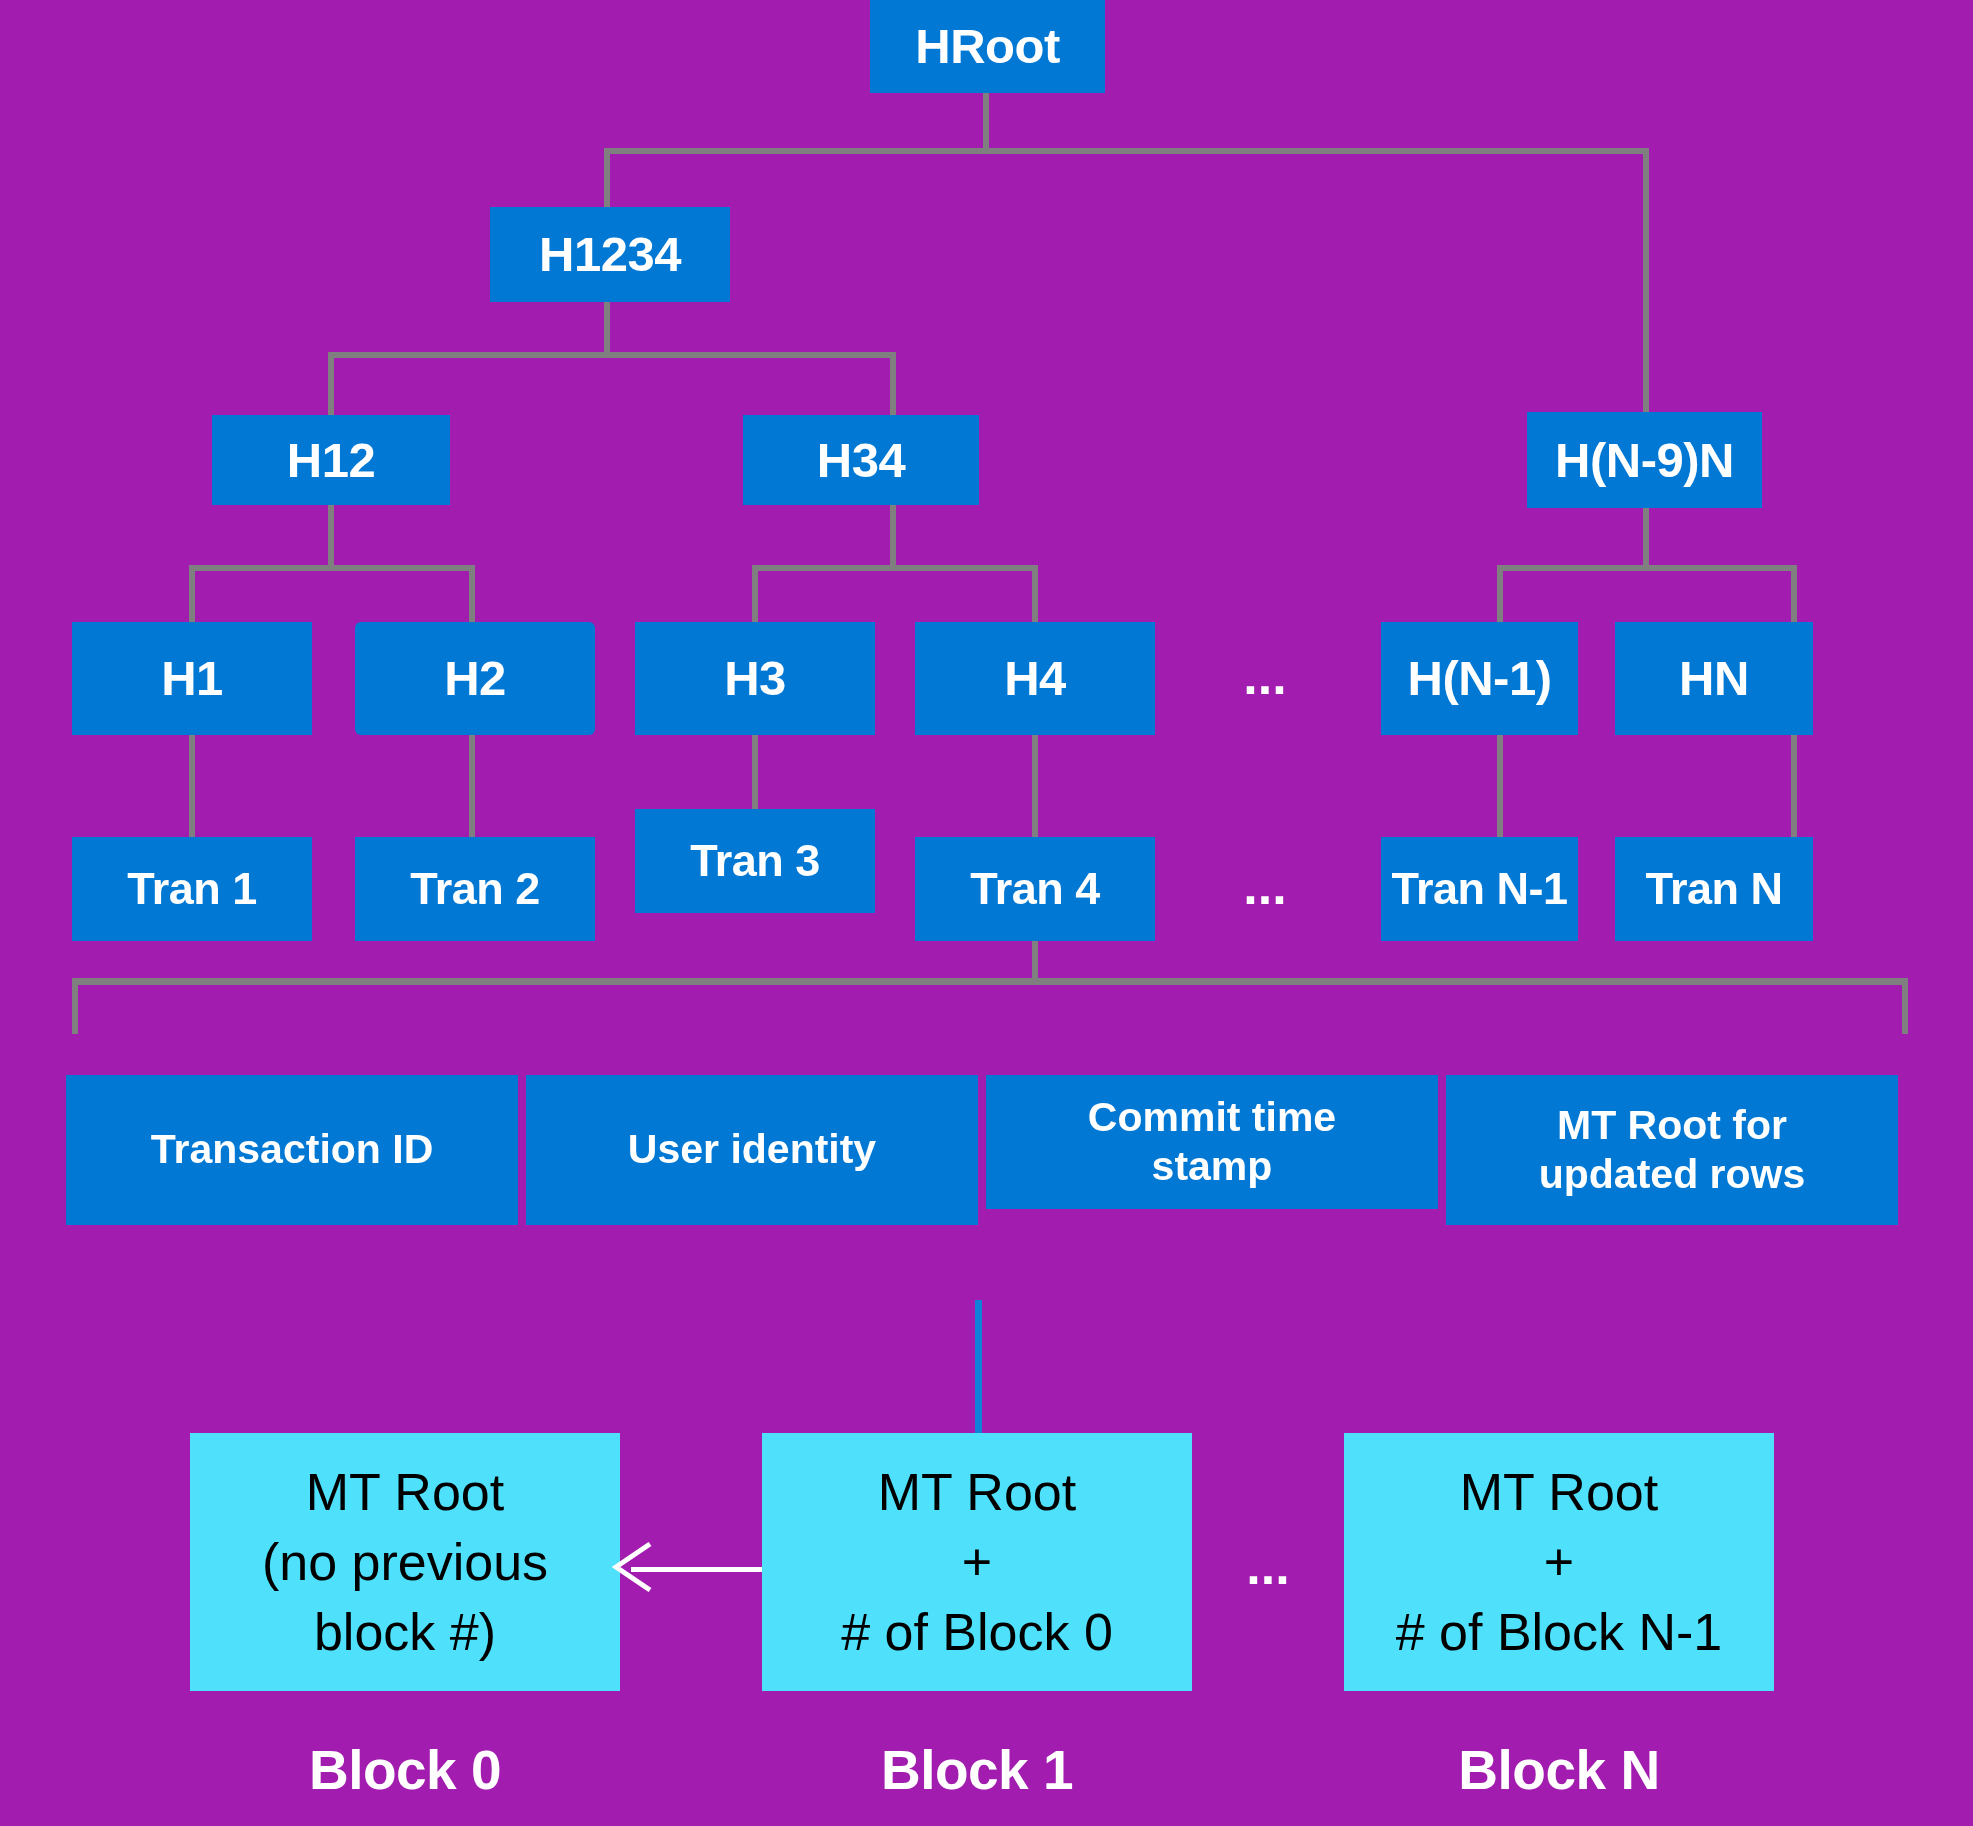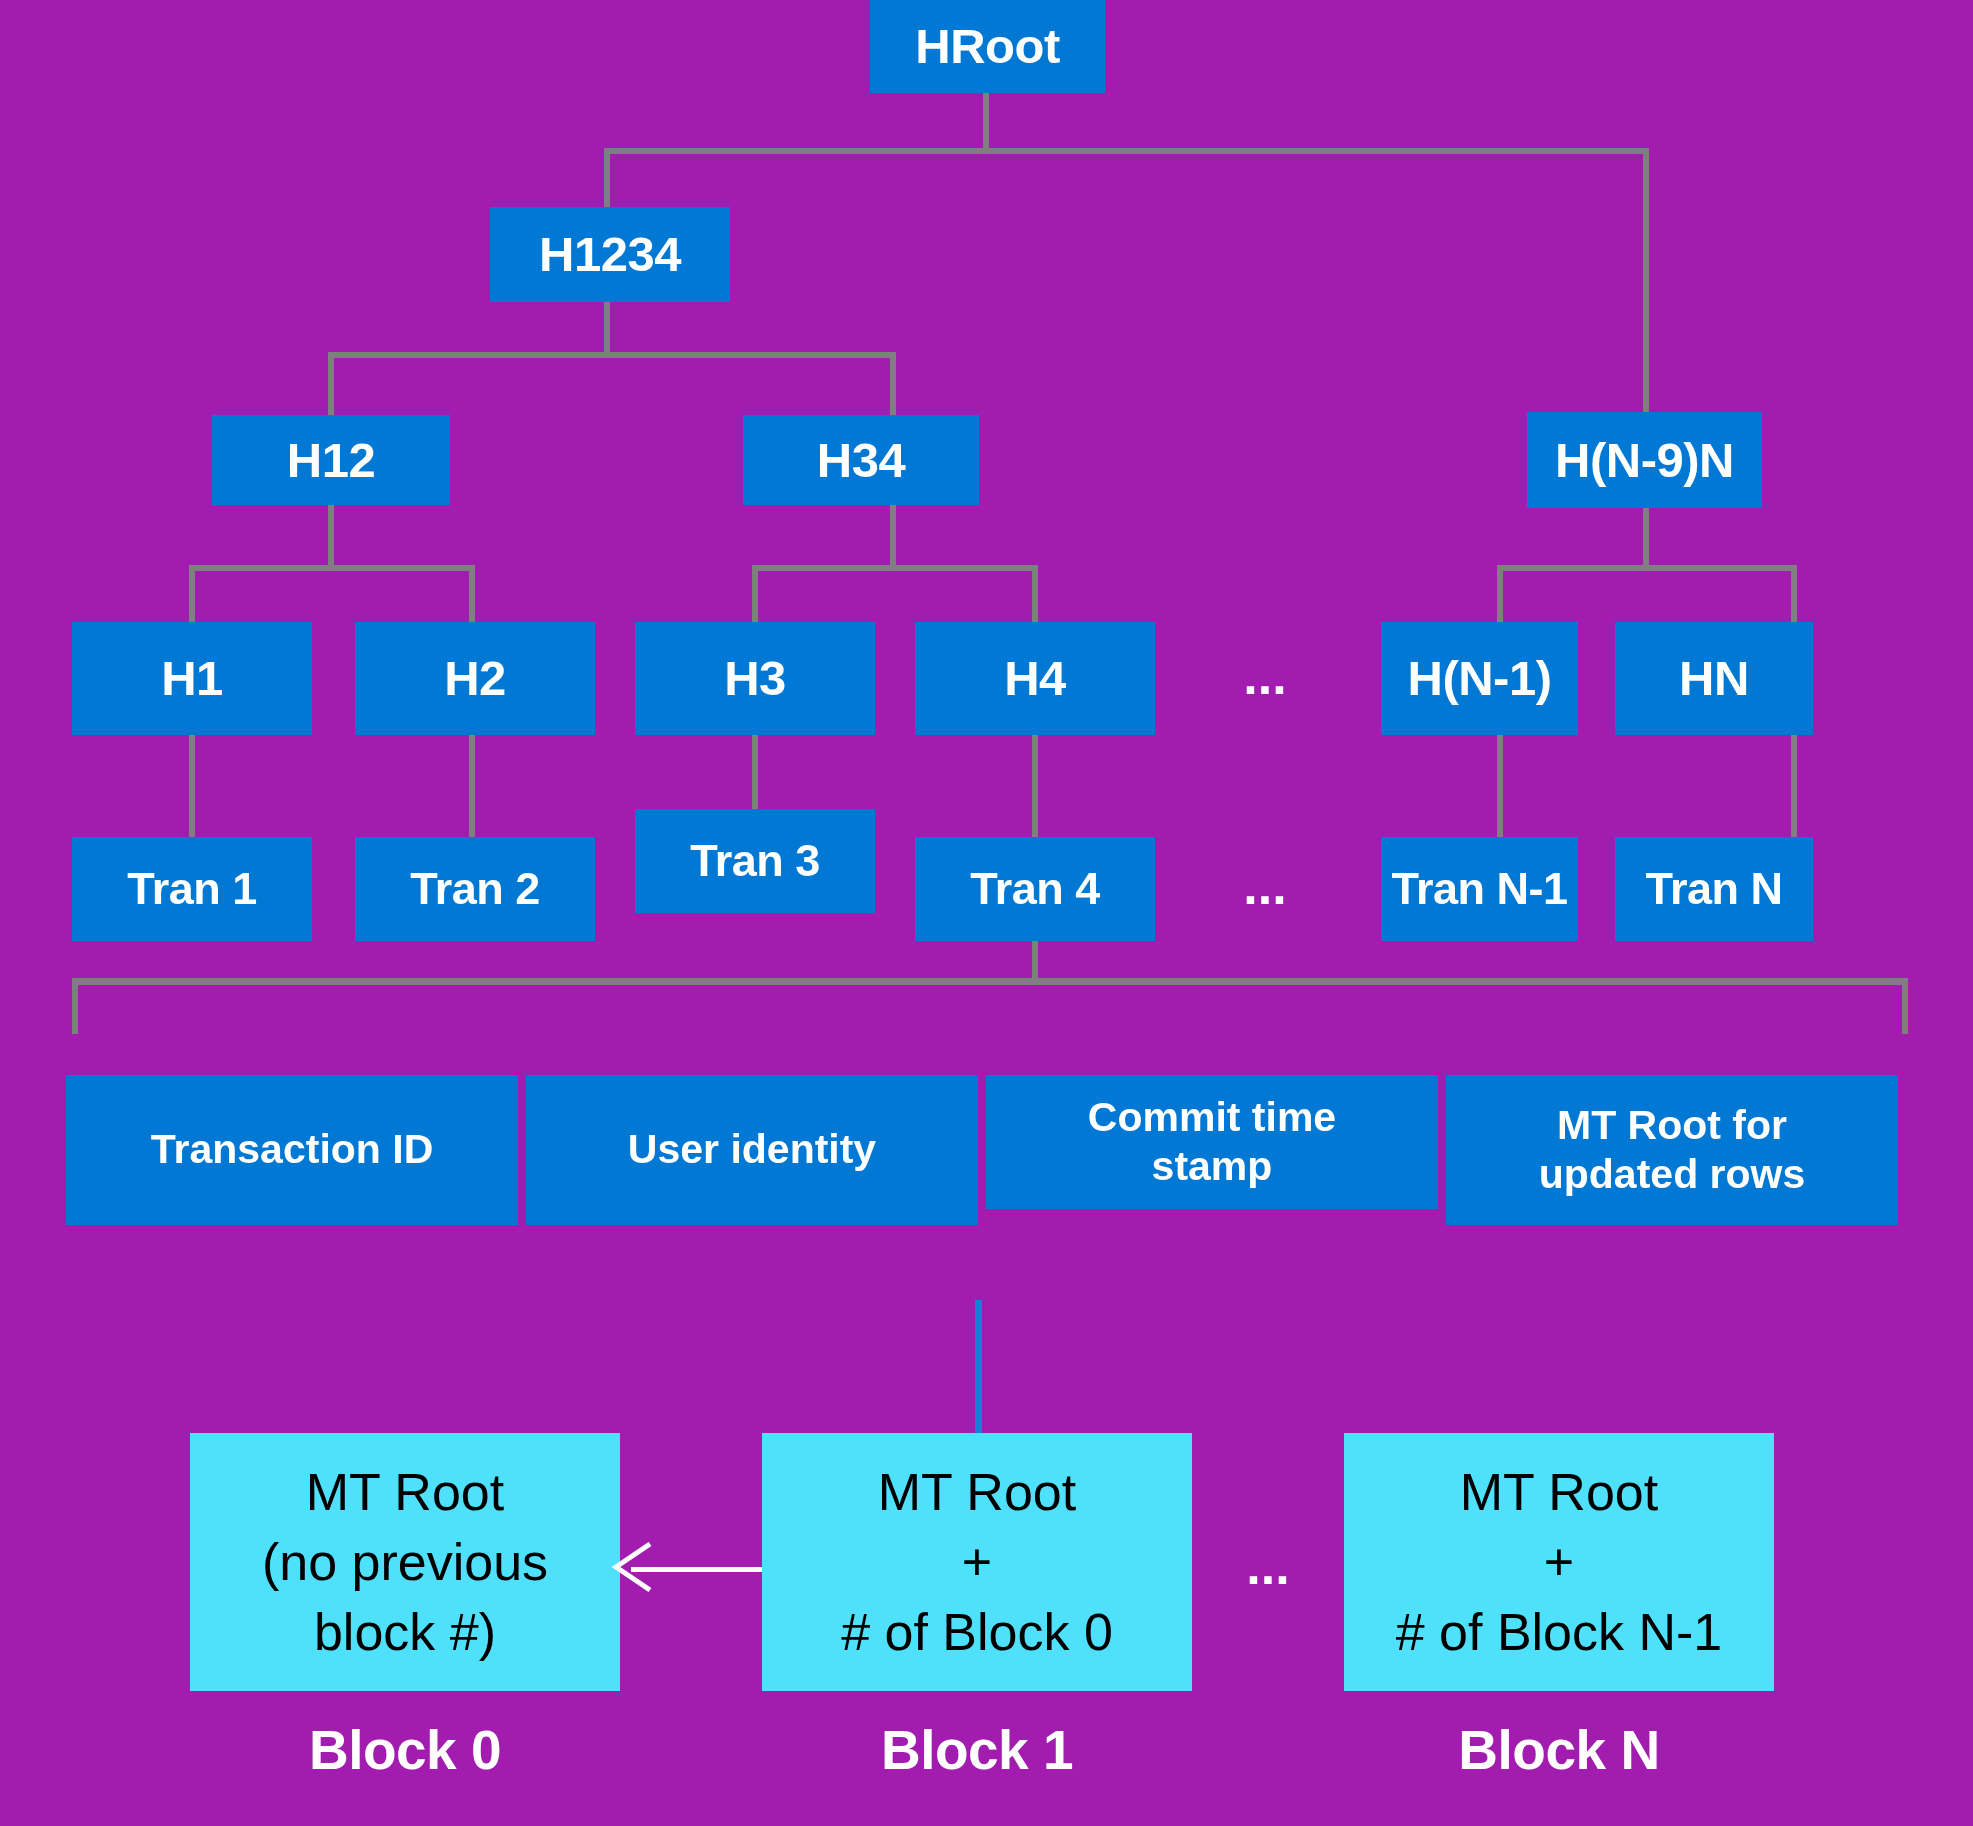--- a/index.html
+++ b/index.html
@@ -45,20 +45,21 @@
     line-height:1.35;
     box-sizing:border-box;
   }
   .block-label{
     position:absolute;
     color:#FFFFFF;
     font-size:55px;
     font-weight:700;
     text-align:center;
     letter-spacing:-0.5px;
+    margin-top:20px;
   }
   .ln{position:absolute;background:#7F7F7F;}
   .ln-blue{position:absolute;background:#1080D8;}
   .ellipsis{
     position:absolute;color:#FFFFFF;font-size:52px;font-weight:700;
     text-align:center;line-height:1;
   }
   .arrow-line{position:absolute;background:#FFFFFF;height:5px;}
   .arrow-head{position:absolute;width:0;height:0;}
 </style>
@@ -115,21 +116,21 @@
 
   <div class="node tree-node" style="left:870px;top:0px;width:235px;height:93px;">HRoot</div>
 
   <div class="node tree-node" style="left:490px;top:207px;width:240px;height:95px;">H1234</div>
 
   <div class="node tree-node" style="left:212px;top:415px;width:238px;height:90px;">H12</div>
   <div class="node tree-node" style="left:743px;top:415px;width:236px;height:90px;">H34</div>
   <div class="node tree-node" style="left:1527px;top:412px;width:235px;height:96px;">H(N-9)N</div>
 
   <div class="node tree-node" style="left:72px;top:622px;width:240px;height:113px;">H1</div>
-  <div class="node tree-node" style="left:355px;top:622px;width:240px;height:113px;">H2</div>
+  <div class="node tree-node" style="left:355px;top:622px;width:240px;height:113px;border-radius:6px;">H2</div>
   <div class="node tree-node" style="left:635px;top:622px;width:240px;height:113px;">H3</div>
   <div class="node tree-node" style="left:915px;top:622px;width:240px;height:113px;">H4</div>
   <div class="node tree-node" style="left:1381px;top:622px;width:197px;height:113px;">H(N-1)</div>
   <div class="node tree-node" style="left:1615px;top:622px;width:198px;height:113px;">HN</div>
 
   <div class="ellipsis" style="left:1215px;top:650px;width:100px;">...</div>
 
   <div class="node tran-node" style="left:72px;top:837px;width:240px;height:104px;">Tran 1</div>
   <div class="node tran-node" style="left:355px;top:837px;width:240px;height:104px;">Tran 2</div>
   <div class="node tran-node" style="left:635px;top:809px;width:240px;height:104px;">Tran 3</div>

